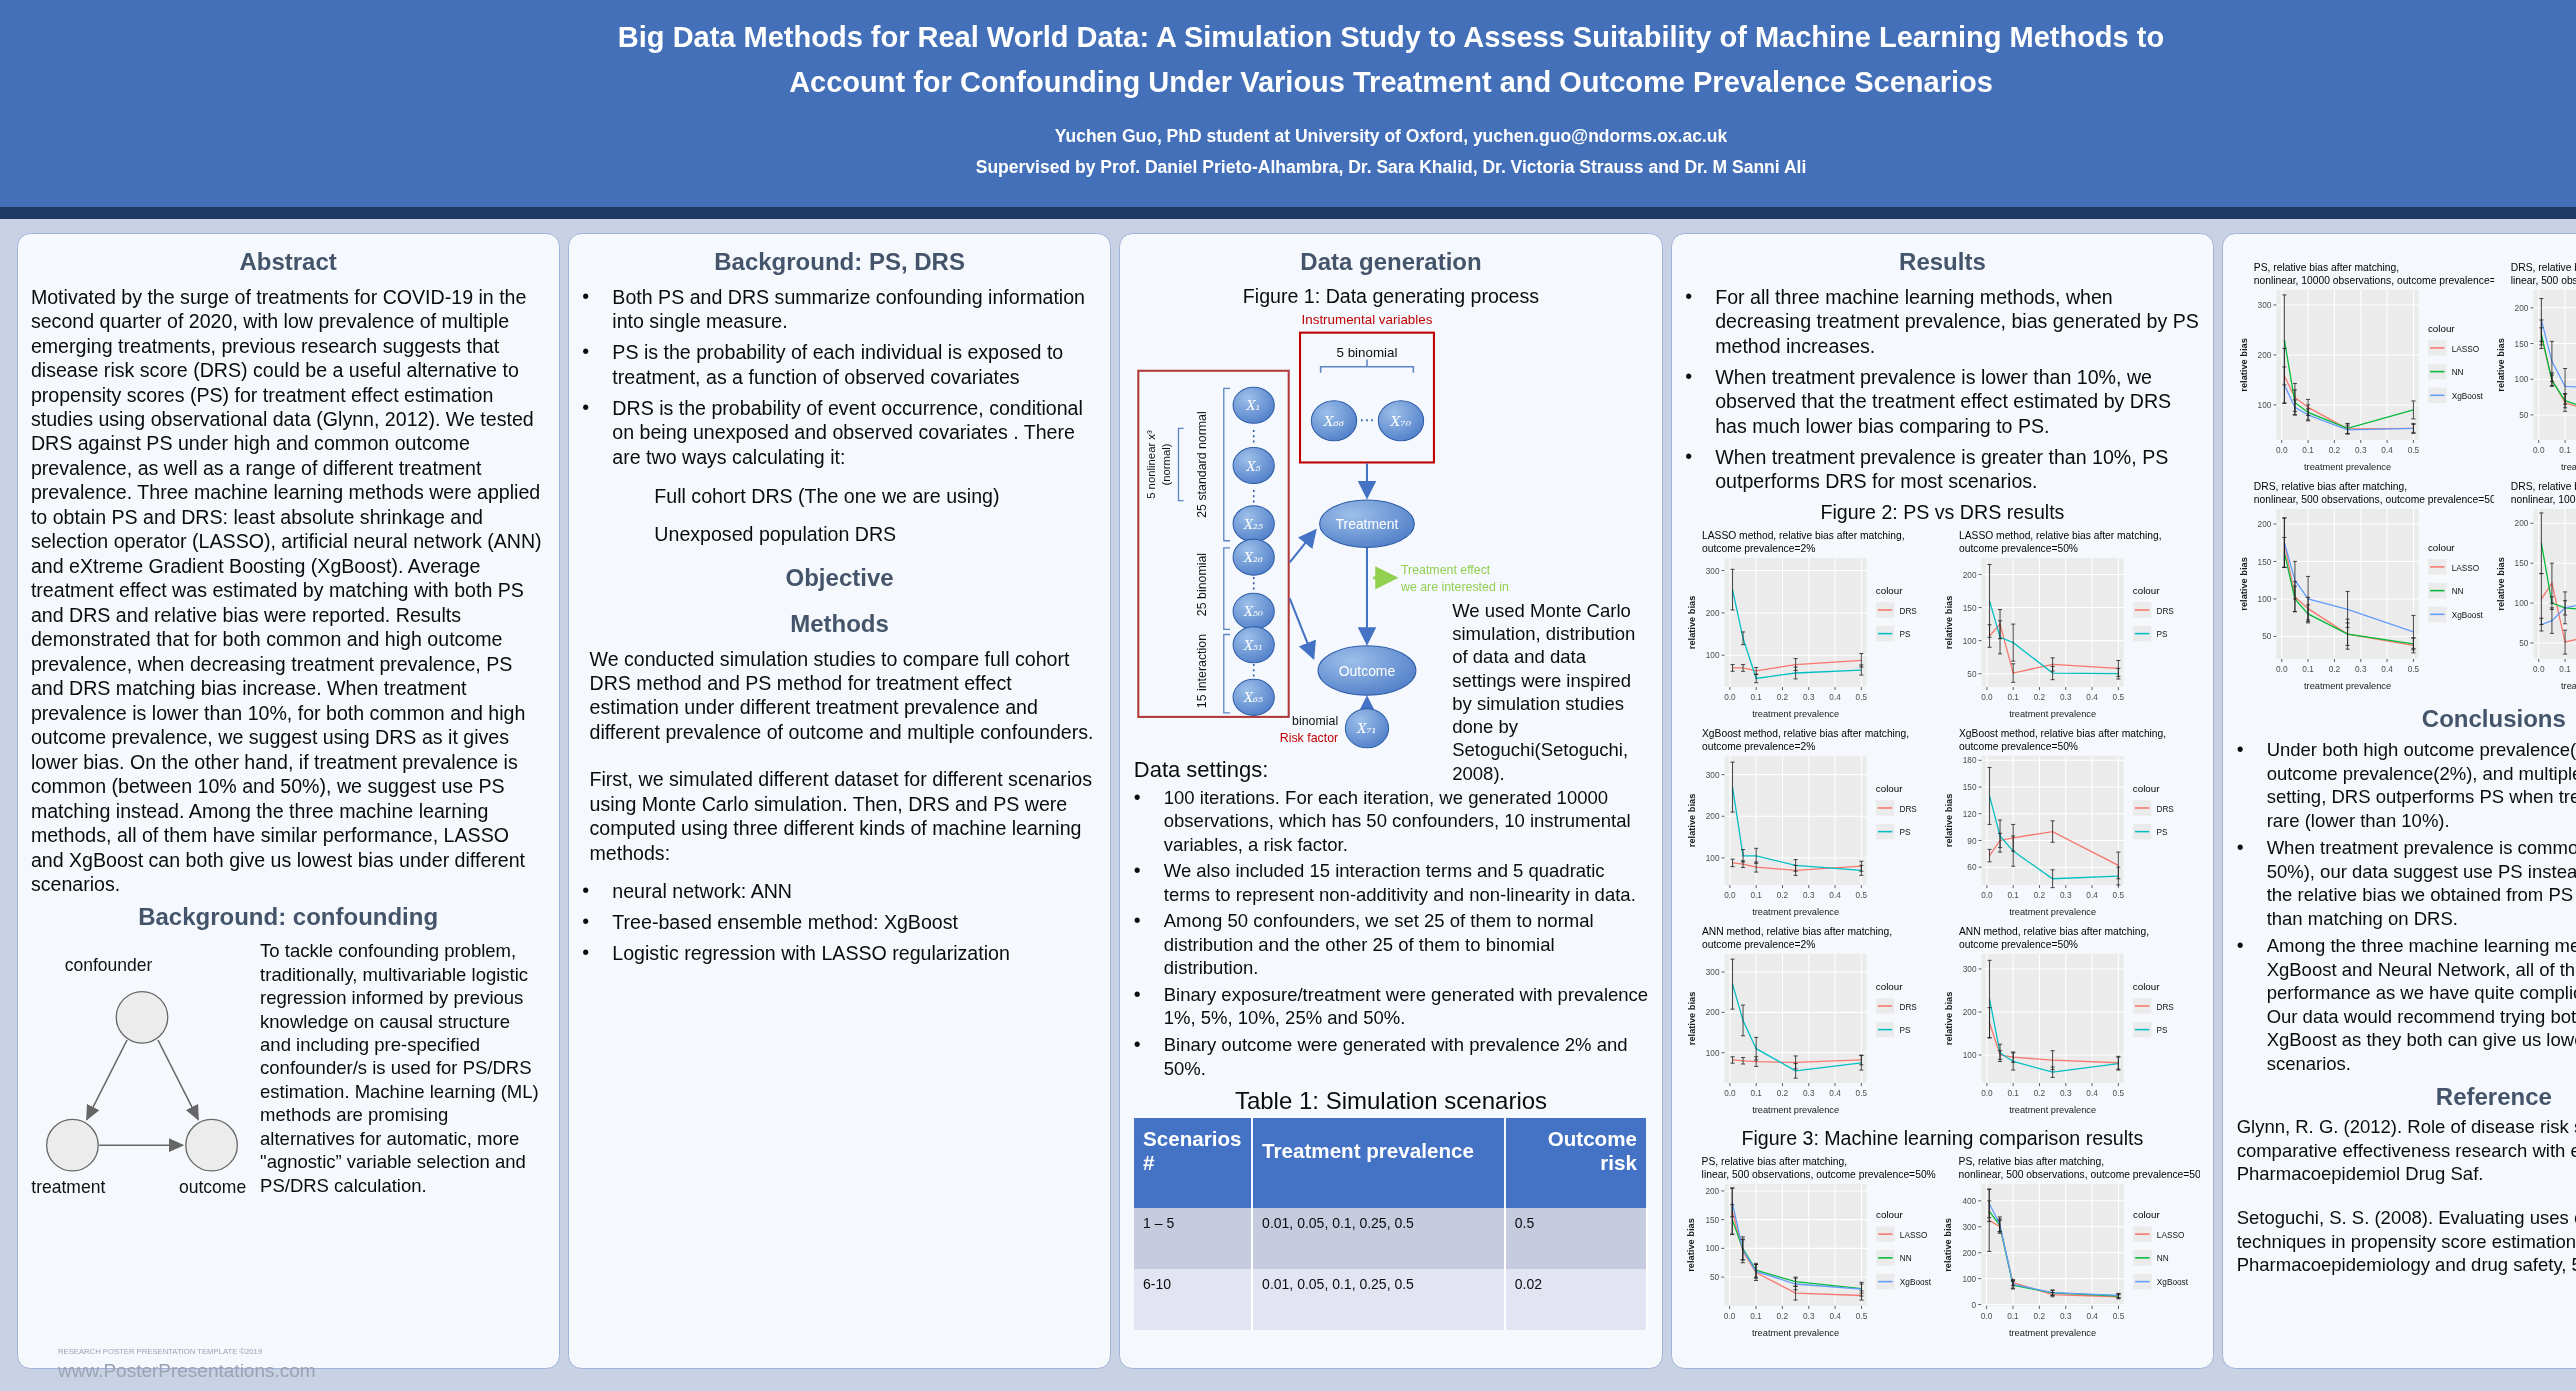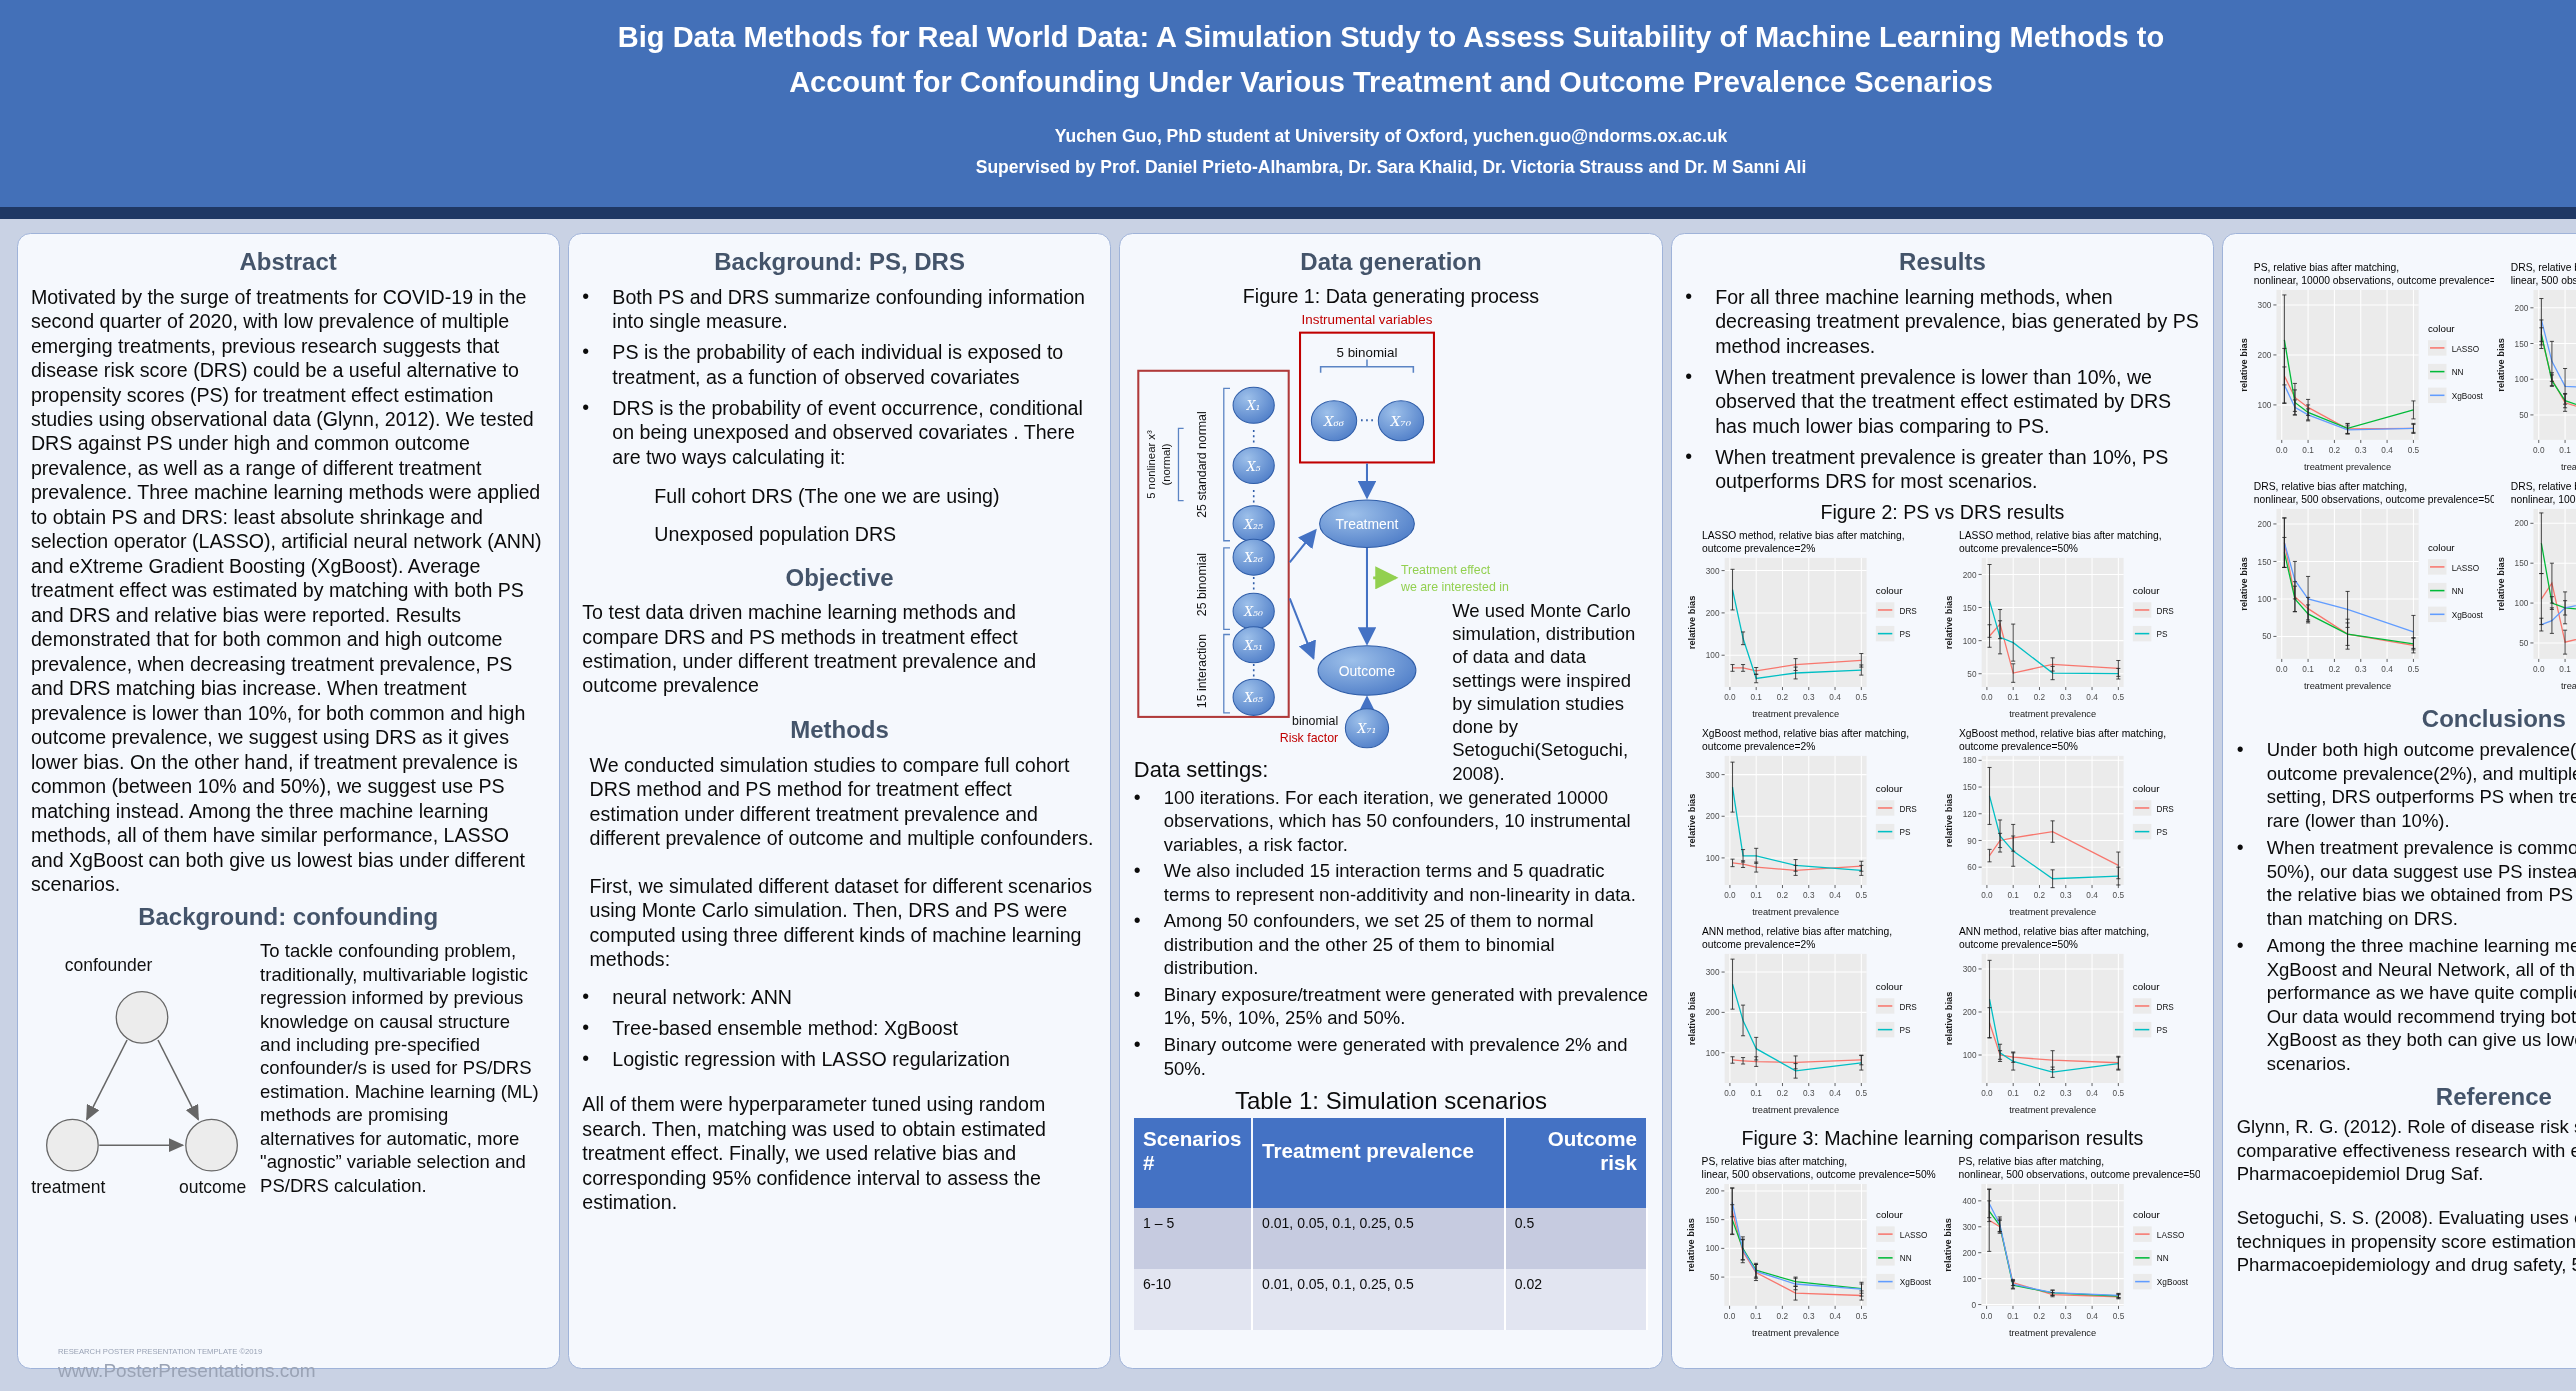--- a/index.html
+++ b/index.html
@@ -96,37 +96,35 @@
           <span class="dot">•</span>
           <span class="tx txt">PS is the probability of each individual is exposed to treatment, as a function of observed covariates</span>
         </div>
       <div class="b">
           <span class="dot">•</span>
           <span class="tx txt">DRS is the probability of event occurrence, conditional on being unexposed and observed covariates . There are two ways calculating it:</span>
         </div>
       <div class="sub">Full cohort DRS (The one we are using)</div>
       <div class="sub">Unexposed population DRS</div>
       <div class="sec" style="margin-top:17.5px;">Objective</div>
-      <div class="txt">To test data driven machine learning methods and compare DRS and PS methods in treatment effect estimation, under different treatment prevalence and outcome prevalence</div>
       <div class="sec" style="margin-top:18.5px;">Methods</div>
       <div class="txt" style="margin-left:7.2px;">We conducted simulation studies to compare full cohort DRS method and PS method for treatment effect estimation under different treatment prevalence and different prevalence of outcome and multiple confounders.</div>
       <div class="txt" style="margin-left:7.2px;margin-top:23px;">First, we simulated different dataset for different scenarios using Monte Carlo simulation. Then, DRS and PS were computed using three different kinds of machine learning methods:</div>
       <div class="b" style="margin-top:13.4px;">
           <span class="dot">•</span>
           <span class="tx txt">neural network: ANN</span>
         </div>
       <div class="b">
           <span class="dot">•</span>
           <span class="tx txt">Tree-based ensemble method:  XgBoost</span>
         </div>
       <div class="b">
           <span class="dot">•</span>
           <span class="tx txt">Logistic regression with LASSO regularization</span>
         </div>
-      <div class="txt" style="margin-top:20.6px;">All of them were hyperparameter tuned using random search. Then, matching was used to obtain estimated treatment effect. Finally, we used relative bias and corresponding 95% confidence interval to assess the estimation.</div>
     </div>
 
     <div class="panel">
       <div class="sec">Data generation</div>
       <div class="figcap">Figure 1: Data generating process</div>
       <div class="fig1wrap">
         <svg width="518" height="444" viewBox="0 0 1005 862" style="position:absolute;left:0;top:0;">
           <defs>
             <radialGradient id="nodeg" cx="35%" cy="30%" r="80%">
               <stop offset="0%" stop-color="#9dc0ea"></stop>

